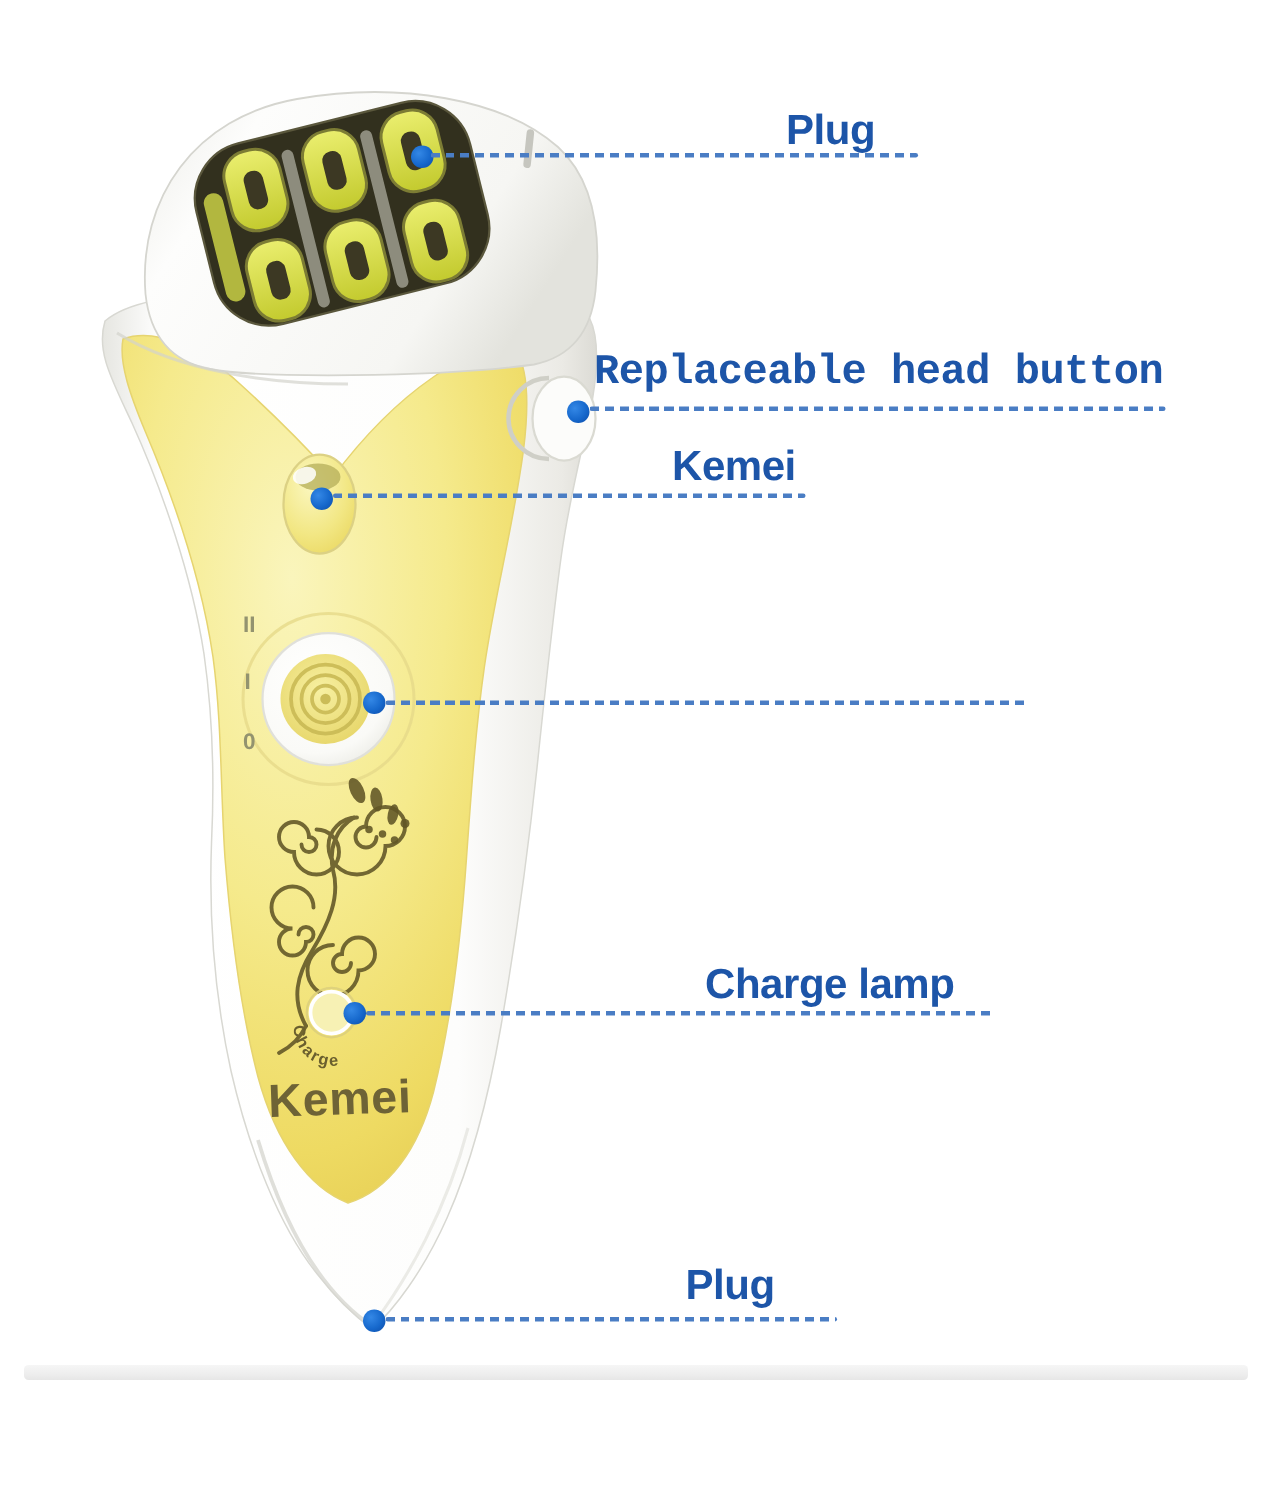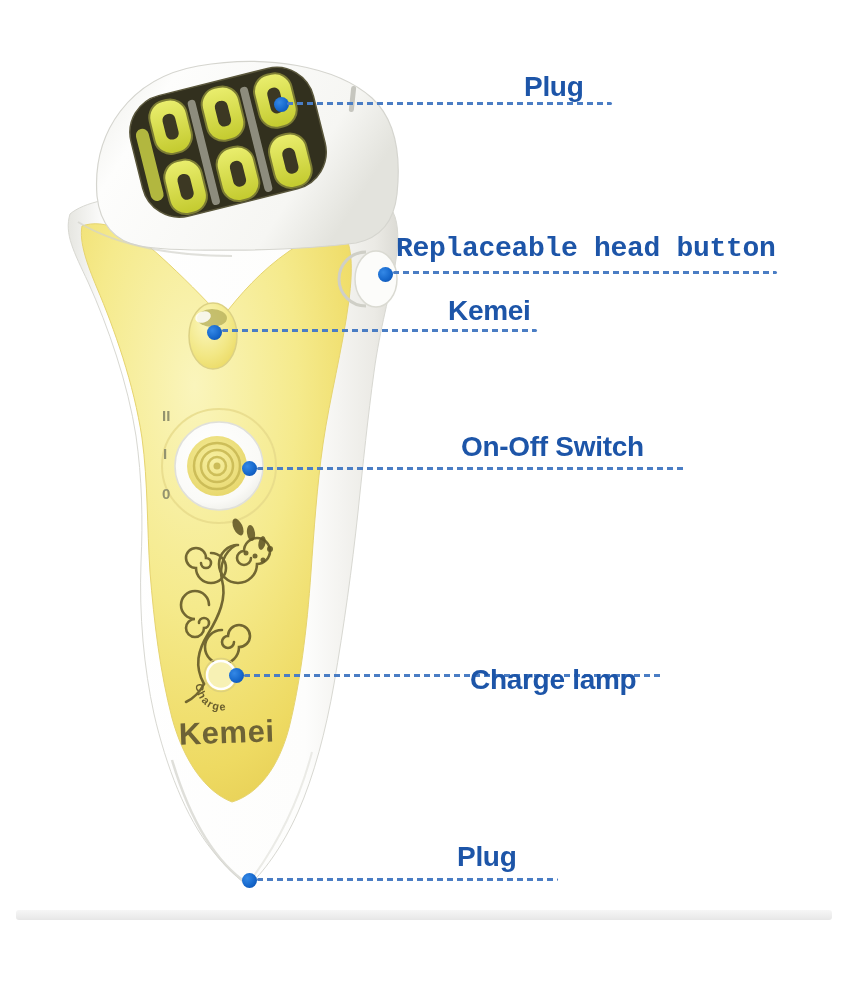--- a/index.html
+++ b/index.html
@@ -195,25 +195,24 @@
   <div class="dot" style="left:378px;top:267px;"></div>
   <div class="leader" style="left:393px;top:271px;width:384px;"></div>
   <div class="lbl" style="left:396px;top:234px;font-family:Liberation Mono, monospace;">Replaceable head button</div>
 
   <div class="dot" style="left:207px;top:325px;"></div>
   <div class="leader" style="left:222px;top:329px;width:315px;"></div>
   <div class="lbl" style="left:448px;top:296px;">Kemei</div>
 
   <div class="dot" style="left:242px;top:461px;"></div>
   <div class="leader" style="left:257px;top:467px;width:428px;"></div>
-  <div class="lbl" style="left:461px;top:432px;">On-Off Switch</div>
 
   <div class="dot" style="left:229px;top:668px;"></div>
   <div class="leader" style="left:244px;top:674px;width:419px;"></div>
-  <div class="lbl" style="left:470px;top:641px;margin-top:24px;">Charge lamp</div>
+  <div class="lbl" style="left:470px;top:641px;">Charge lamp</div>
 
   <div class="dot" style="left:242px;top:873px;"></div>
   <div class="leader" style="left:257px;top:878px;width:301px;"></div>
   <div class="lbl" style="left:457px;top:842px;">Plug</div>
 
   <div class="divider"></div>
 
 </div>
 
 </body></html>

